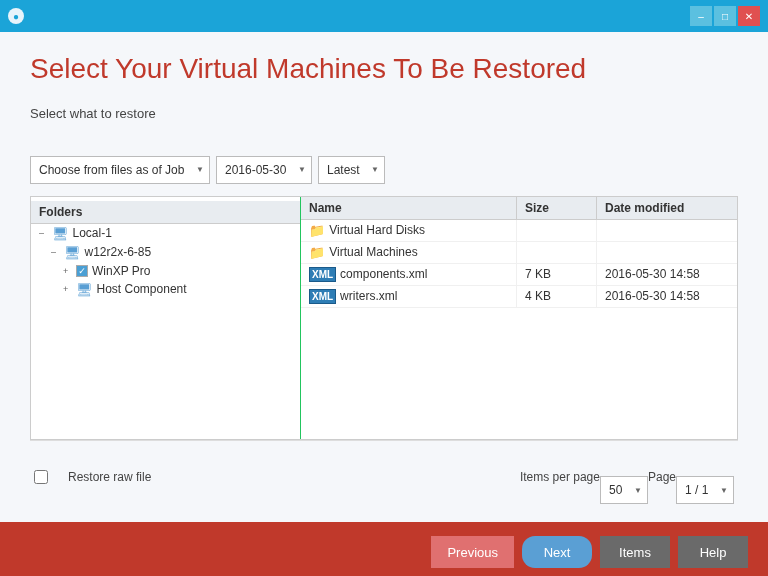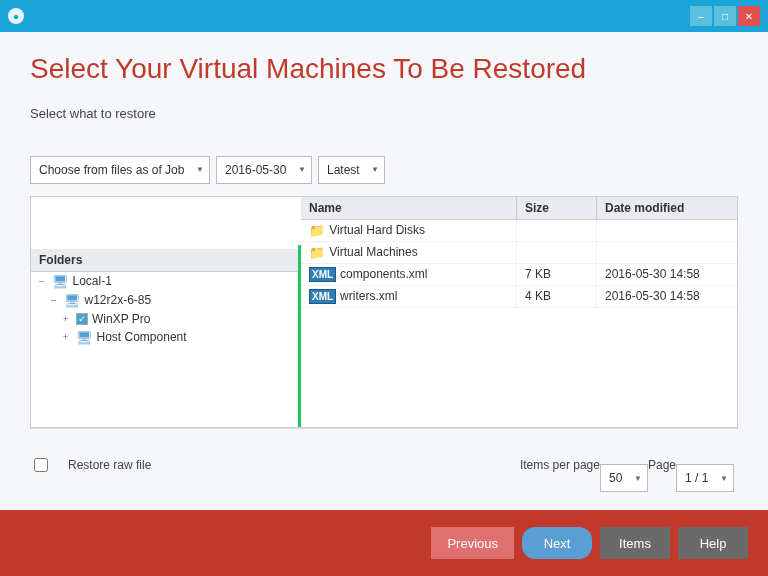--- a/index.html
+++ b/index.html
@@ -130,26 +130,25 @@
       flex: 1;
       border: 1px solid #ccc;
       background: white;
       overflow: hidden;
       min-height: 0;
     }
 
     
     .folders-panel {
       width: 270px;
-      border-right: 3px solid #22c55e;
+      border-right: 1px solid #22c55e;
       overflow-y: auto;
       padding: 4px 0;
       background: white;
       flex-shrink: 0;
-      margin-top: 48px;
     }
 
     .folder-header {
       font-size: 12px;
       font-weight: 600;
       color: #333;
       padding: 4px 8px;
       background: #e8ecf0;
       border-bottom: 1px solid #ccc;
     }
@@ -277,25 +276,24 @@
     .pagination {
       display: flex;
       align-items: center;
       font-size: 12px;
       color: #444;
     }
 
     
     .footer {
       background: #c0392b;
-      height: 66px;
-      display: flex;
-      align-items: center;
+      height: 54px;
+      display: flex;
       justify-content: flex-end;
-      padding: 0 20px;
+      padding: 14px 20px;
       gap: 8px;
       flex-shrink: 0;
     }
 
     .footer-btn {
       height: 32px;
       min-width: 70px;
       border: none;
       cursor: pointer;
       font-size: 13px;

